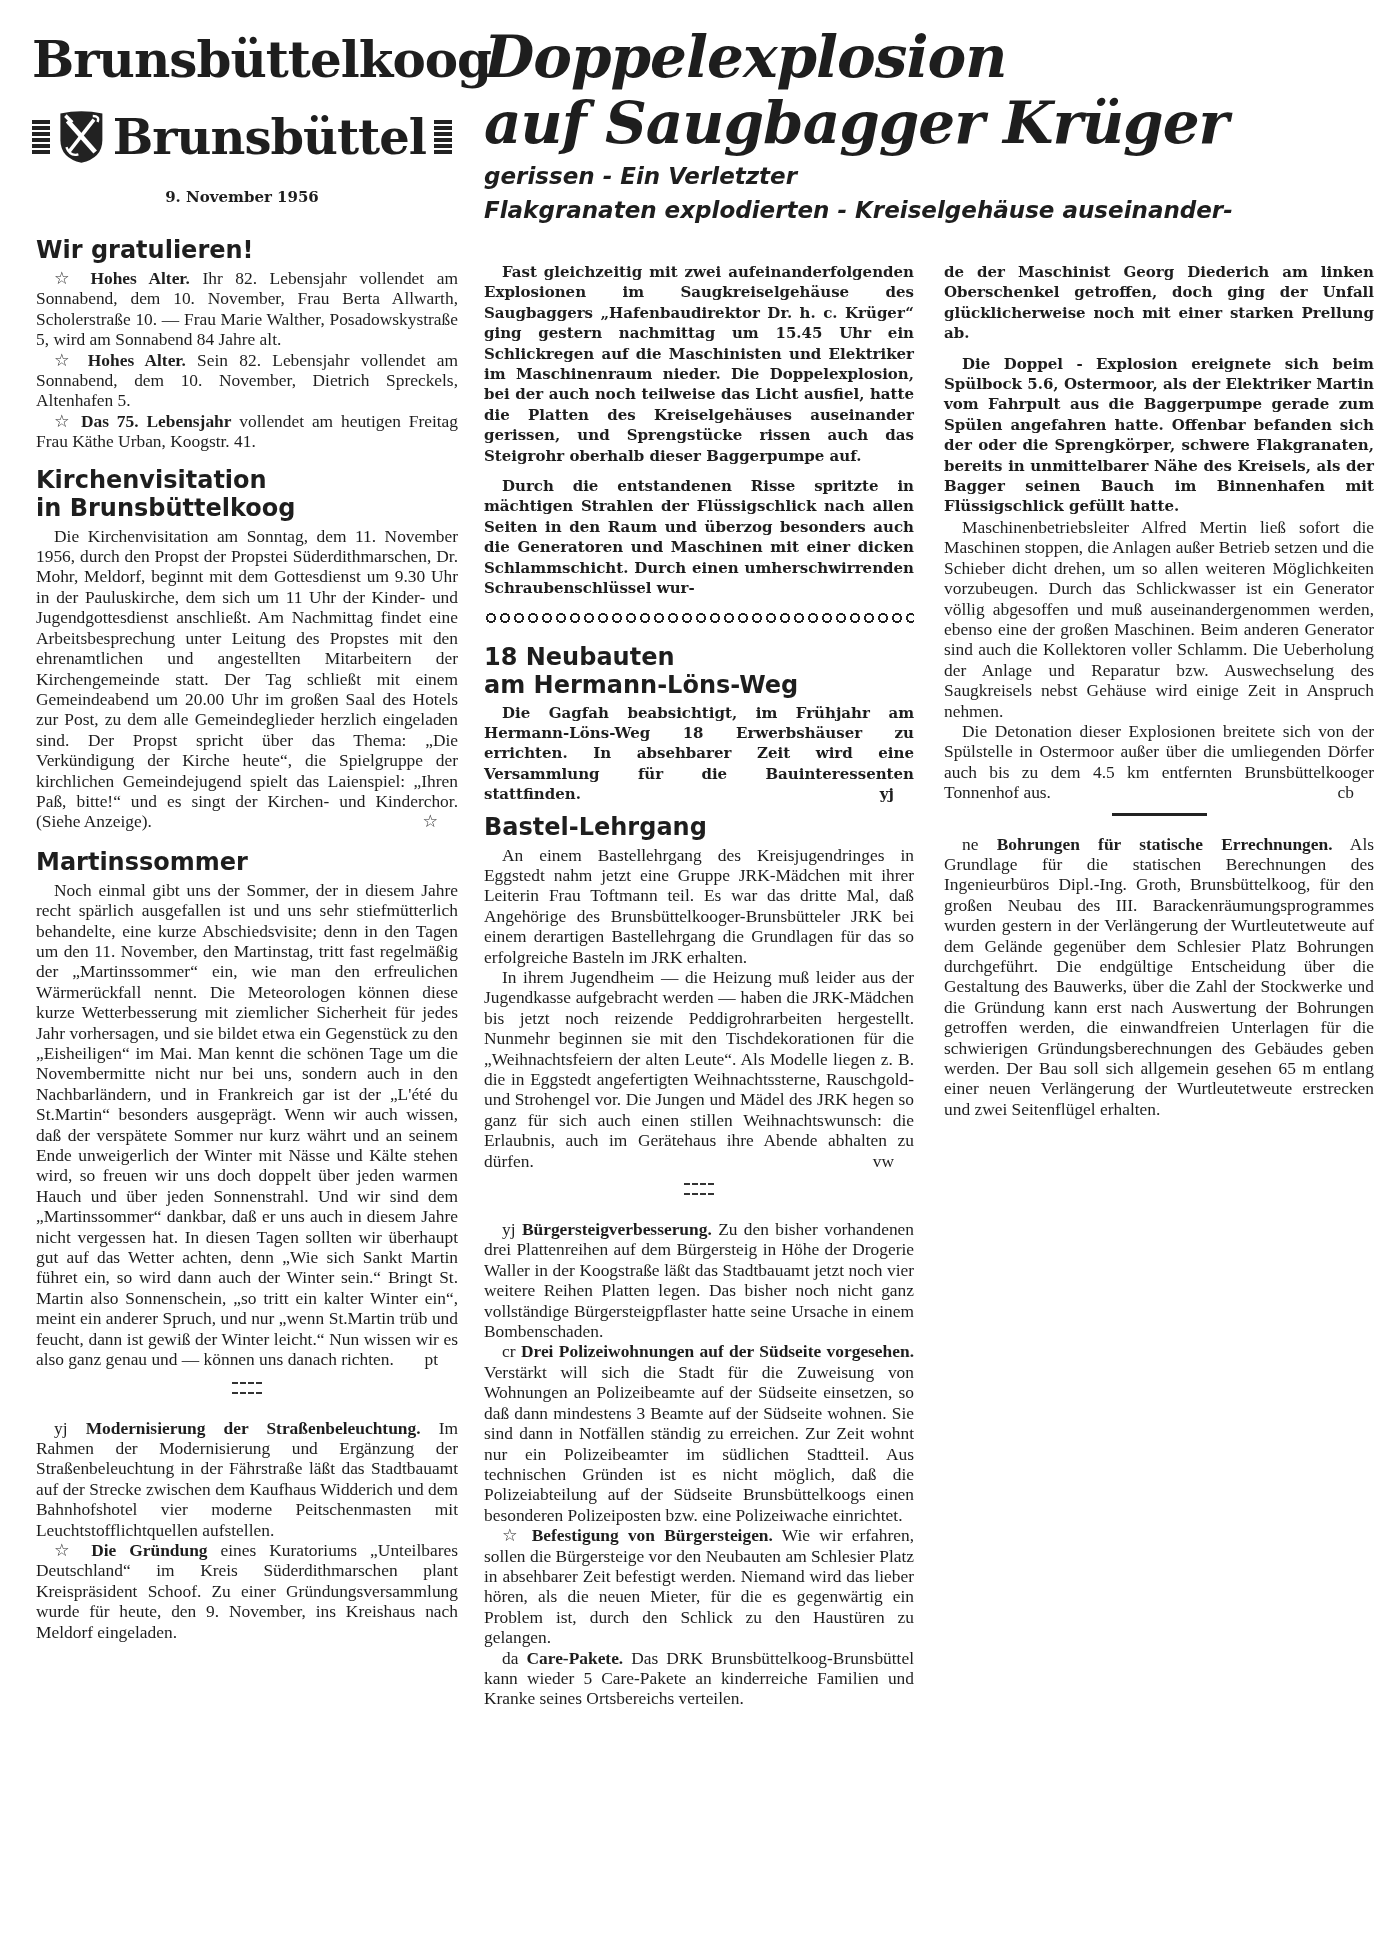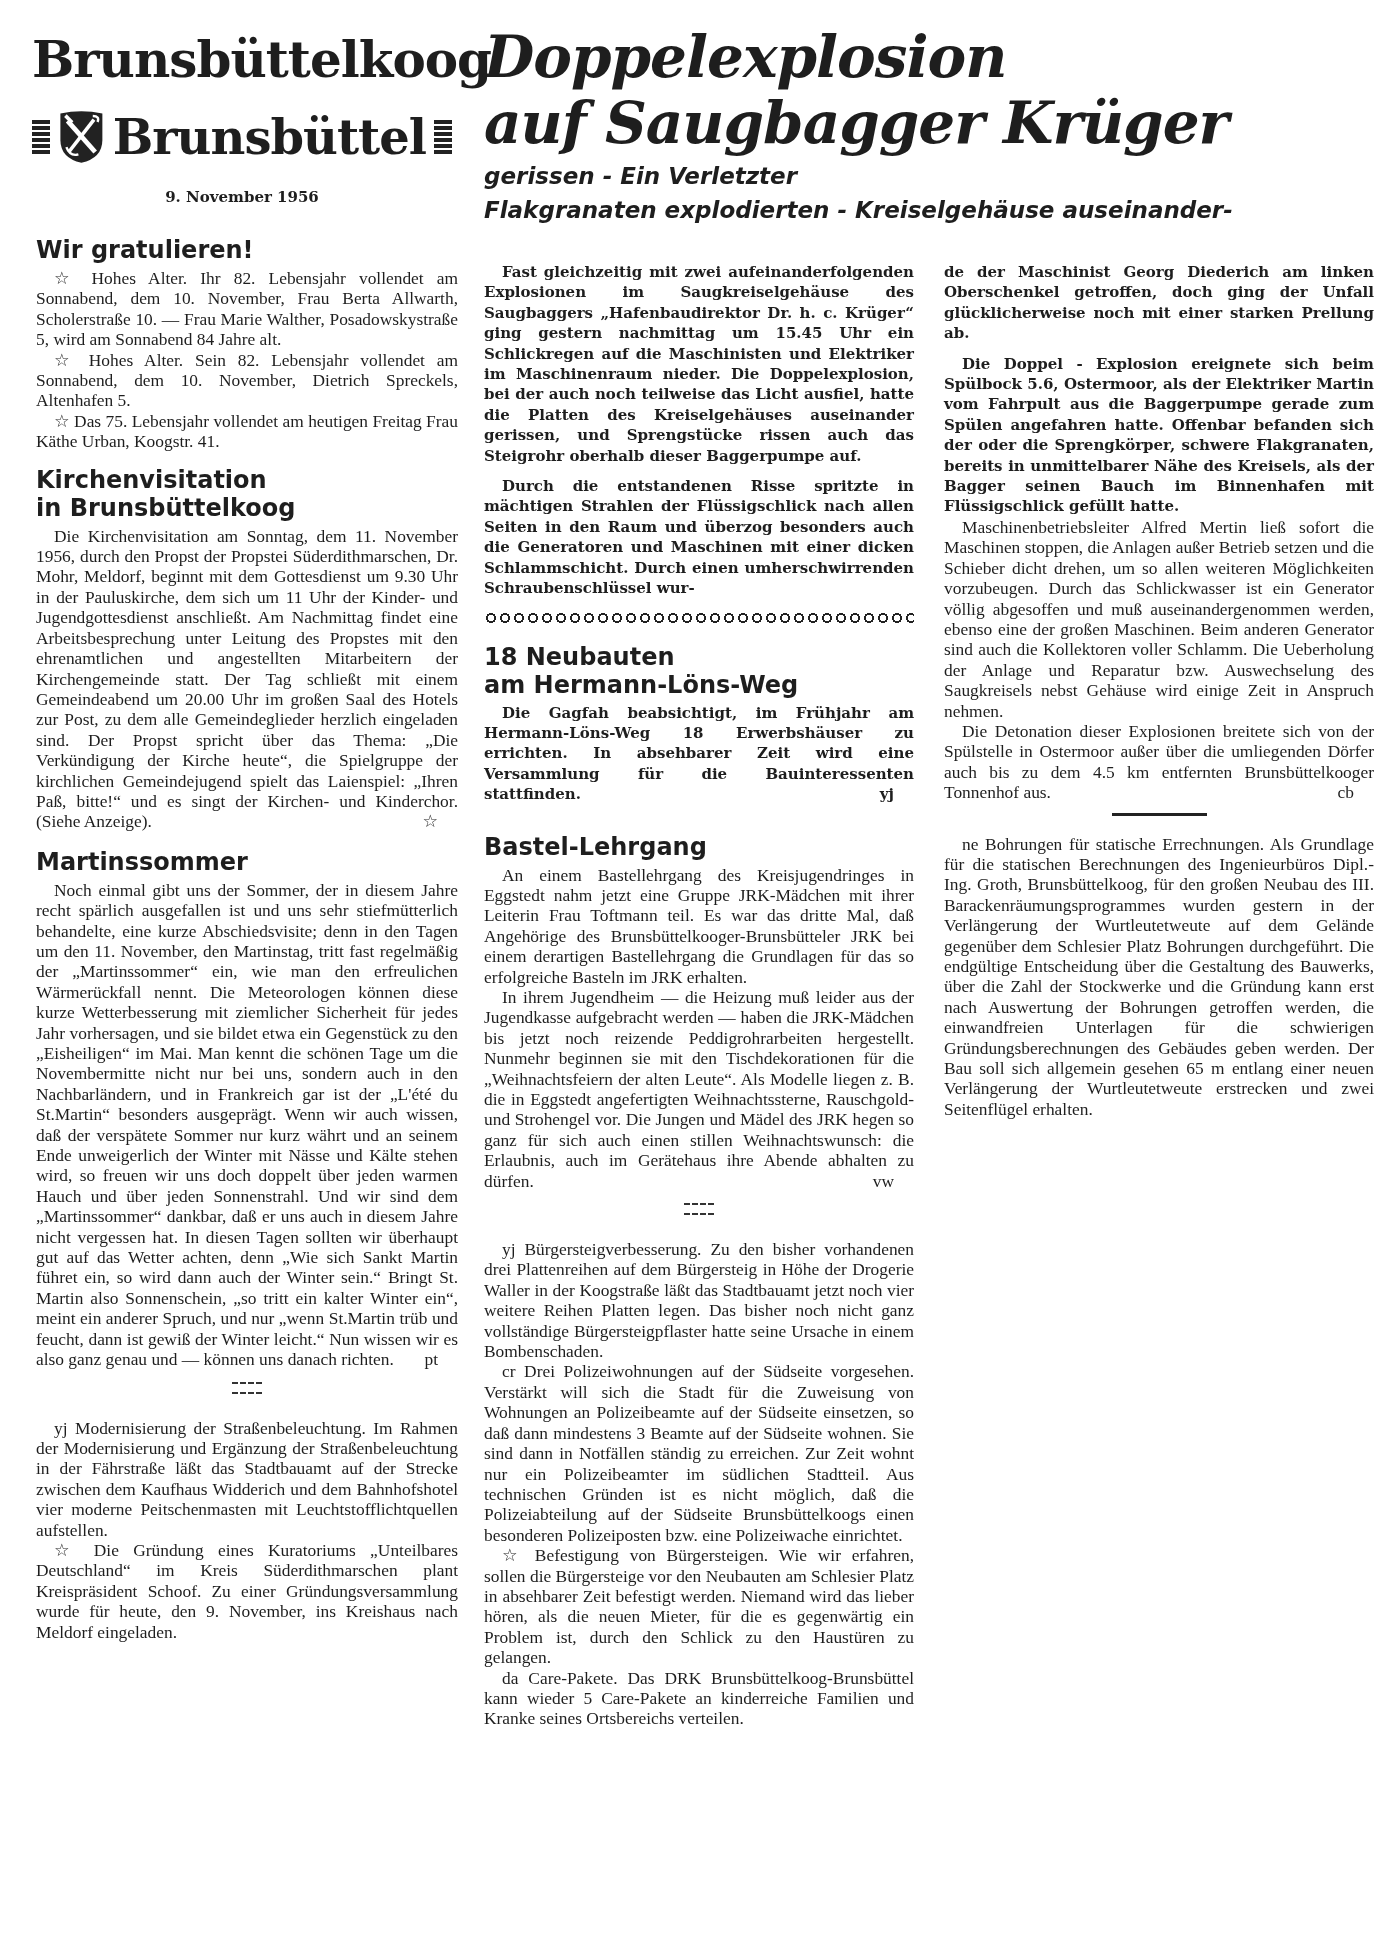--- a/index.html
+++ b/index.html
@@ -14,21 +14,21 @@
   .mast-line2 { font-family: "DejaVu Serif", serif; font-weight: bold; font-size: 48px; letter-spacing: -1px; line-height: 56px; }
   .ribbon { width: 30px; height: 34px; background: repeating-linear-gradient(#222 0 4px, #fff 4px 6px); }
   .shield { width: 78px; height: 90px; }
   .date { font-family: "DejaVu Serif", serif; font-weight: bold; font-size: 15px; text-align: center; margin-top: 6px; }
   .headline-block { position: absolute; left: 484px; top: 24px; width: 890px; text-align: left; font-style: italic; }
   .headline { font-family: "DejaVu Serif", serif; font-weight: bold; font-size: 58px; line-height: 66px; letter-spacing: -1px; }
   .subhead { font-family: "DejaVu Sans", sans-serif; font-weight: bold; font-size: 23px; line-height: 28px; margin-top: 6px; }
   h2 { font-family: "DejaVu Sans", sans-serif; font-weight: bold; font-size: 24px; line-height: 28px; text-align: left; margin: 6px 0 4px; }
   p { font-family: "Liberation Serif", serif; font-size: 17.4px; line-height: 20.4px; margin: 0; text-align: justify; text-indent: 18px; hyphens: manual; }
   p.bold { font-weight: bold; font-family: "DejaVu Serif", serif; font-size: 15px; line-height: 20.4px; }
-  .tag { font-weight: normal; }
+  .tag { font-weight: bold; }
   .star { font-weight: normal; }
   .sig { float: right; margin-right: 20px; }
   .divider-wave { height: 14px; margin: 12px 0 18px; background: radial-gradient(circle at 50% 50%, transparent 3px, #222 3px, #222 5px, transparent 5px) 0 0/14px 14px repeat-x; }
   .divider-small { width: 30px; height: 8px; margin: 12px auto 24px; border-top: 2px dashed #333; border-bottom: 2px dashed #333; }
   .divider-line { width: 95px; height: 3px; background: #222; margin: 10px auto 18px; }
   .gap { height: 10px; }
 </style>
 </head>
 <body>
 
@@ -89,21 +89,21 @@
     <p class="bold">Durch die entstandenen Risse spritzte in mächtigen Strahlen der Flüssigschlick nach allen Seiten in den Raum und überzog besonders auch die Generatoren und Maschinen mit einer dicken Schlammschicht. Durch einen umherschwirrenden Schraubenschlüssel wur-</p>
   </section>
   <div class="divider-wave"></div>
 
   <section>
     <h2><span>18 Neubauten</span><br><span>am Hermann-Löns-Weg</span></h2>
     <p class="bold"><span>Die Gagfah beabsichtigt, im Frühjahr am Hermann-Löns-Weg 18 Erwerbshäuser zu errichten. In absehbarer Zeit wird eine Versammlung für die Bauinteressenten stattfinden.</span><span class="sig">yj</span></p>
   </section>
 
   <section>
-    <h2 style="margin-top:28px">Bastel-Lehrgang</h2>
+    <h2 style="margin-top:8px">Bastel-Lehrgang</h2>
     <p>An einem Bastellehrgang des Kreisjugendringes in Eggstedt nahm jetzt eine Gruppe JRK-Mädchen mit ihrer Leiterin Frau Toftmann teil. Es war das dritte Mal, daß Angehörige des Brunsbüttelkooger-Brunsbütteler JRK bei einem derartigen Bastellehrgang die Grundlagen für das so erfolgreiche Basteln im JRK erhalten.</p>
     <p><span>In ihrem Jugendheim — die Heizung muß leider aus der Jugendkasse aufgebracht werden — haben die JRK-Mädchen bis jetzt noch reizende Peddigrohrarbeiten hergestellt. Nunmehr beginnen sie mit den Tischdekorationen für die „Weihnachtsfeiern der alten Leute“. Als Modelle liegen z. B. die in Eggstedt angefertigten Weihnachtssterne, Rauschgold- und Strohengel vor. Die Jungen und Mädel des JRK hegen so ganz für sich auch einen stillen Weihnachtswunsch: die Erlaubnis, auch im Gerätehaus ihre Abende abhalten zu dürfen.</span><span class="sig">vw</span></p>
     <div class="divider-small"></div>
   </section>
 
   <section>
     <p><span>yj</span> <span class="tag">Bürgersteigverbesserung.</span> <span>Zu den bisher vorhandenen drei Plattenreihen auf dem Bürgersteig in Höhe der Drogerie Waller in der Koogstraße läßt das Stadtbauamt jetzt noch vier weitere Reihen Platten legen. Das bisher noch nicht ganz vollständige Bürgersteigpflaster hatte seine Ursache in einem Bombenschaden.</span></p>
     <p><span>cr</span> <span class="tag">Drei Polizeiwohnungen auf der Südseite vorgesehen.</span> <span>Verstärkt will sich die Stadt für die Zuweisung von Wohnungen an Polizeibeamte auf der Südseite einsetzen, so daß dann mindestens 3 Beamte auf der Südseite wohnen. Sie sind dann in Notfällen ständig zu erreichen. Zur Zeit wohnt nur ein Polizeibeamter im südlichen Stadtteil. Aus technischen Gründen ist es nicht möglich, daß die Polizeiabteilung auf der Südseite Brunsbüttelkoogs einen besonderen Polizeiposten bzw. eine Polizeiwache einrichtet.</span></p>
     <p><span class="star">☆</span> <span class="tag">Befestigung von Bürgersteigen.</span> <span>Wie wir erfahren, sollen die Bürgersteige vor den Neubauten am Schlesier Platz in absehbarer Zeit befestigt werden. Niemand wird das lieber hören, als die neuen Mieter, für die es gegenwärtig ein Problem ist, durch den Schlick zu den Haustüren zu gelangen.</span></p>
     <p><span>da</span> <span class="tag">Care-Pakete.</span> <span>Das DRK Brunsbüttelkoog-Brunsbüttel kann wieder 5 Care-Pakete an kinderreiche Familien und Kranke seines Ortsbereichs verteilen.</span></p>

